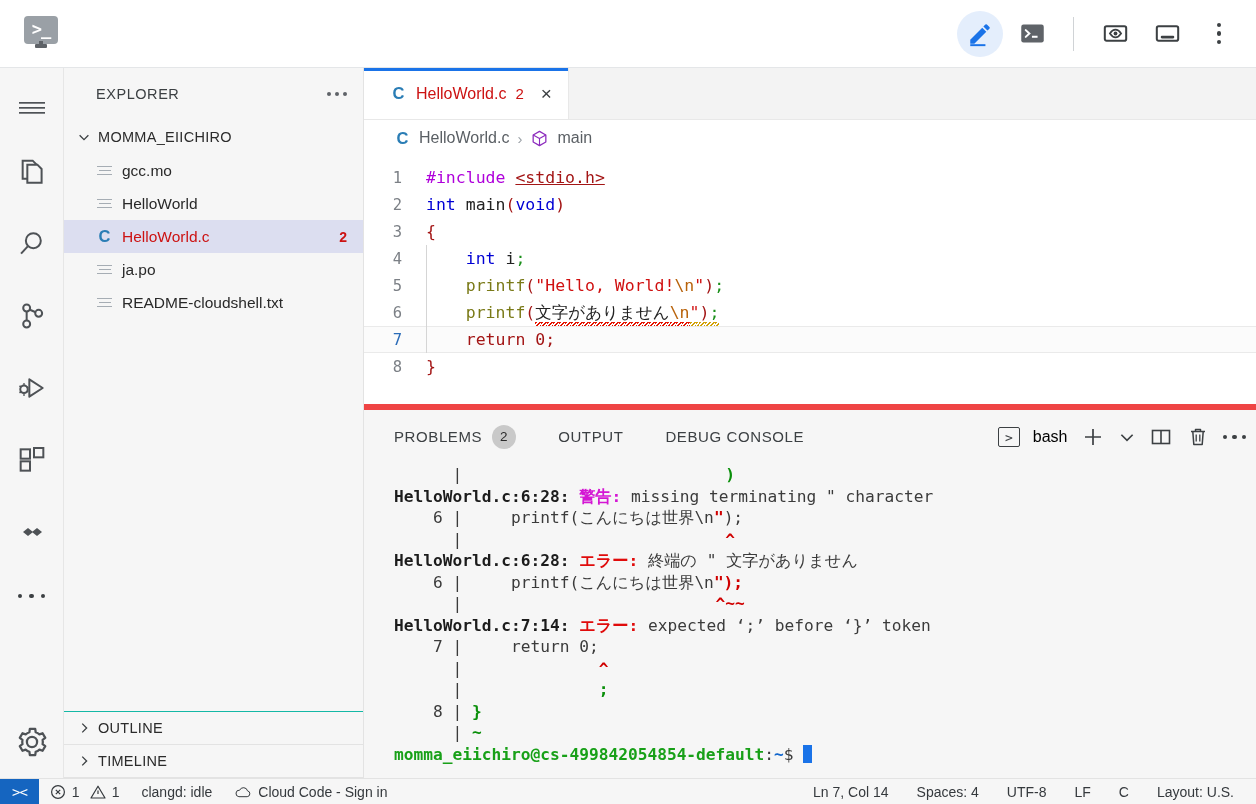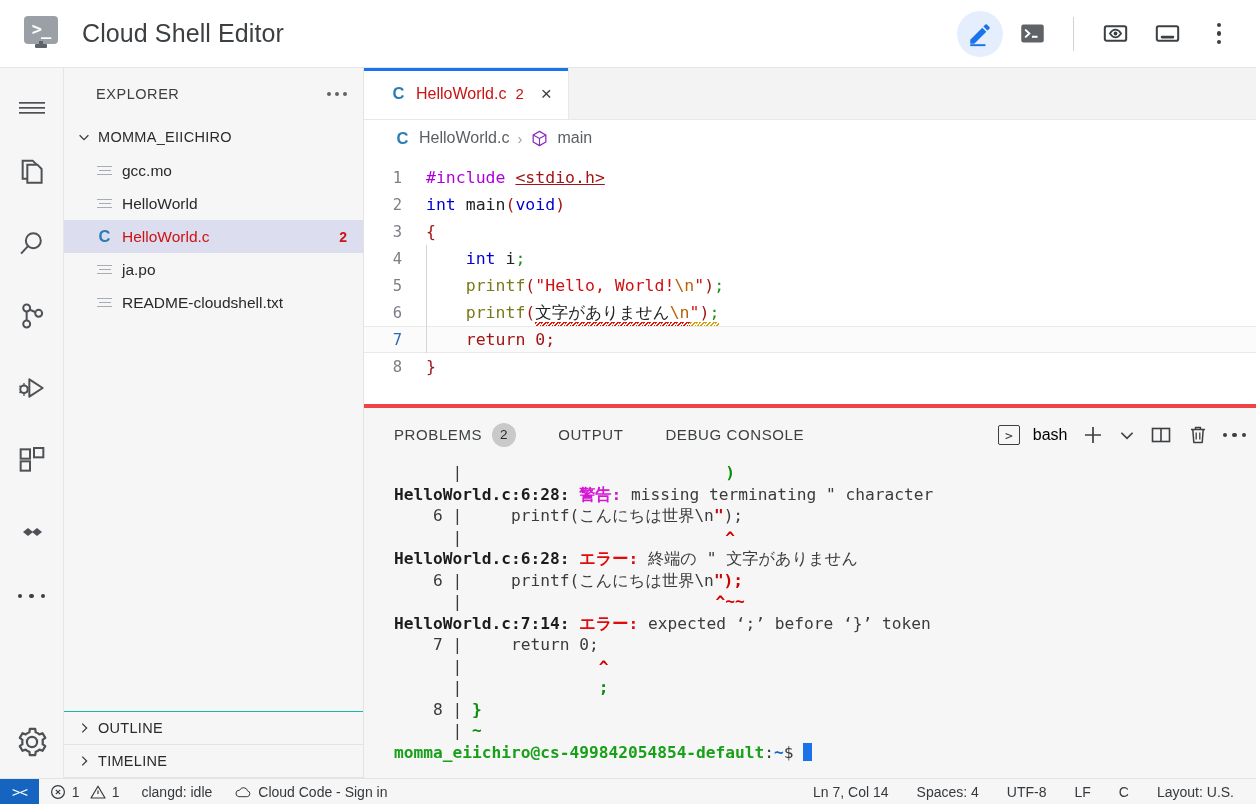--- a/index.html
+++ b/index.html
@@ -156,21 +156,21 @@
     background-size: 6px 4px; background-repeat: repeat-x;
   }
   .squig-orange::after {
     content:""; position:absolute; left:0; right:0; bottom:-4px; height:4px;
     background-image: repeating-linear-gradient(135deg,#d2a106 0 1.5px, transparent 1.5px 3px);
     background-size: 6px 4px; background-repeat: repeat-x;
   }
   .squig-orange { position: relative; }
 
   
-  .panel { flex: 1; display: flex; flex-direction: column; min-height: 0; background: #f6f6f6; border-top: 4px solid #ef4444; }
+  .panel { flex: 1; display: flex; flex-direction: column; min-height: 0; background: #f6f6f6; border-top: 6px solid #ef4444; }
   .panel-head { height: 54px; display: flex; align-items: center; padding-left: 30px; padding-right: 10px; }
   .ptab { font-size: 15px; letter-spacing: .6px; color: #3c4043; margin-right: 42px; display: flex; align-items: center; gap: 10px; position: relative; height: 54px; line-height: 54px; }
   .ptab.active { color: #1a1a1a; }
   .ptab.active::after { content:""; position:absolute; left:0; right:0; bottom:10px; height:2px; background:#1a73e8; }
   .pbadge {
     min-width: 24px; height: 24px; border-radius: 12px; background: #c9c9c9;
     color: #2b2b2b; font-size: 13.5px; display: flex; align-items: center; justify-content: center; padding: 0 7px;
   }
   .panel-actions { margin-left: auto; display: flex; align-items: center; gap: 13px; color: #3c4043; }
   .term-name { font-size: 16px; color: #000000; }
@@ -212,21 +212,20 @@
 
   <div class="titlebar">
     <div class="brand">
       <div class="brand-logo">
         <div class="scr">
             <span class="glyph">&gt;_</span>
           </div>
         <div class="neck"></div>
           <div class="stand"></div>
       </div>
-      <div class="app-title">Cloud Shell Editor</div>
     </div>
 
     <div class="tb-actions">
       <div class="tb-btn active">
         <svg width="26" height="26" viewBox="0 0 24 24">
           <path d="M3 17.25V21h3.75L17.8 9.94l-3.75-3.75L3 17.25z" fill="#1a73e8"></path>
           <path d="M20.7 7.04a1 1 0 0 0 0-1.41l-2.34-2.34a1 1 0 0 0-1.41 0l-1.83 1.83 3.75 3.75 1.83-1.83z" fill="#1a73e8"></path>
           <rect x="3" y="21.4" width="14" height="1.8" fill="#1a73e8"></rect>
         </svg>
       </div>

